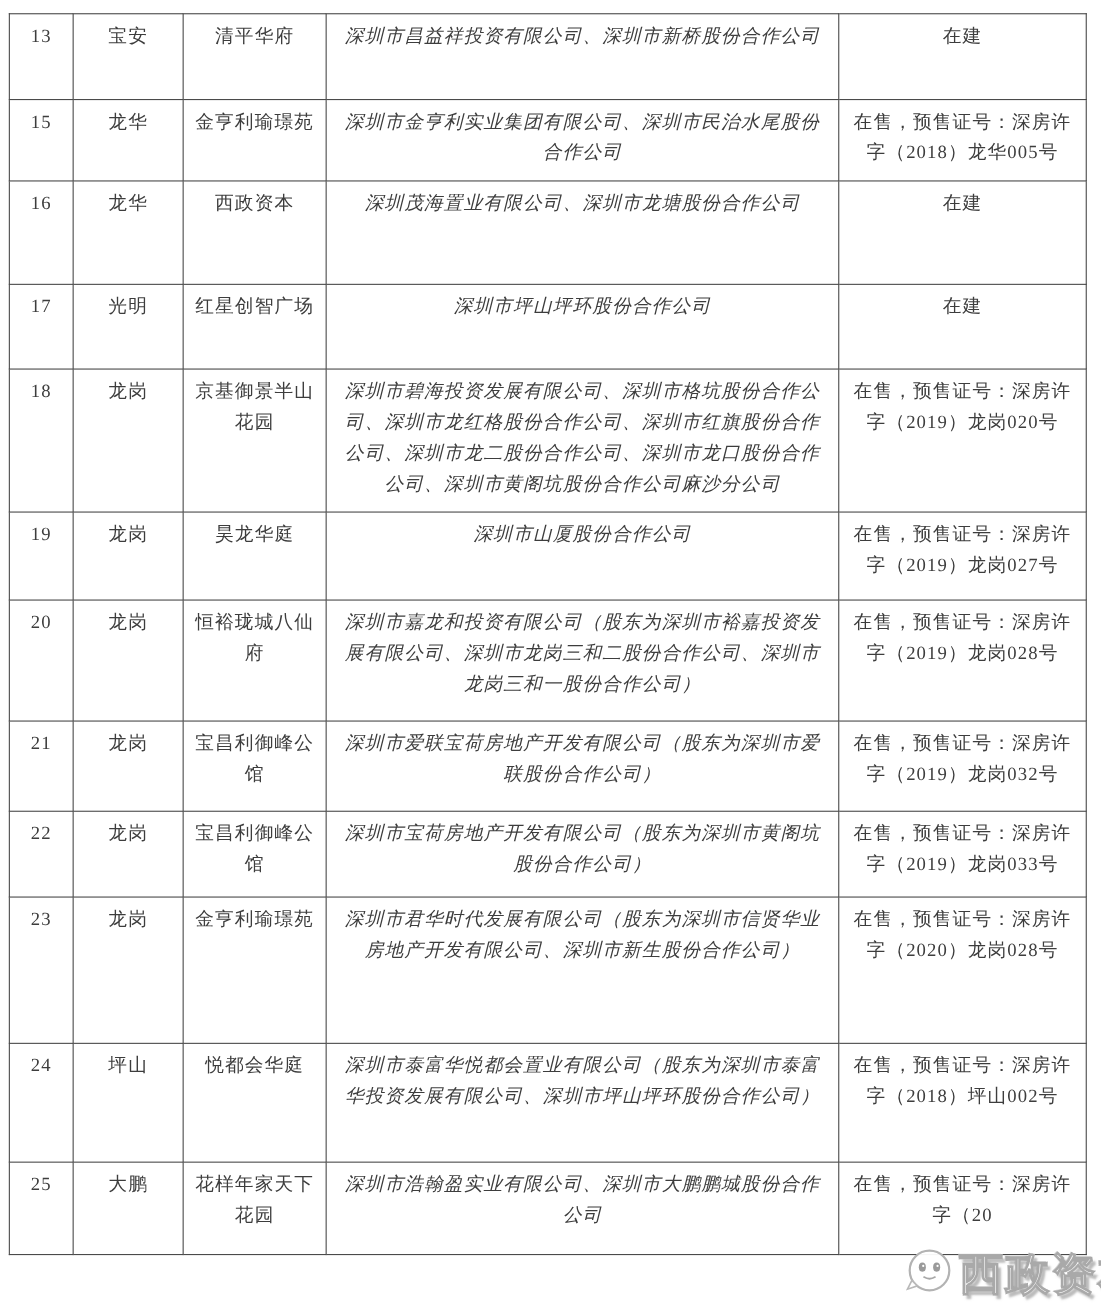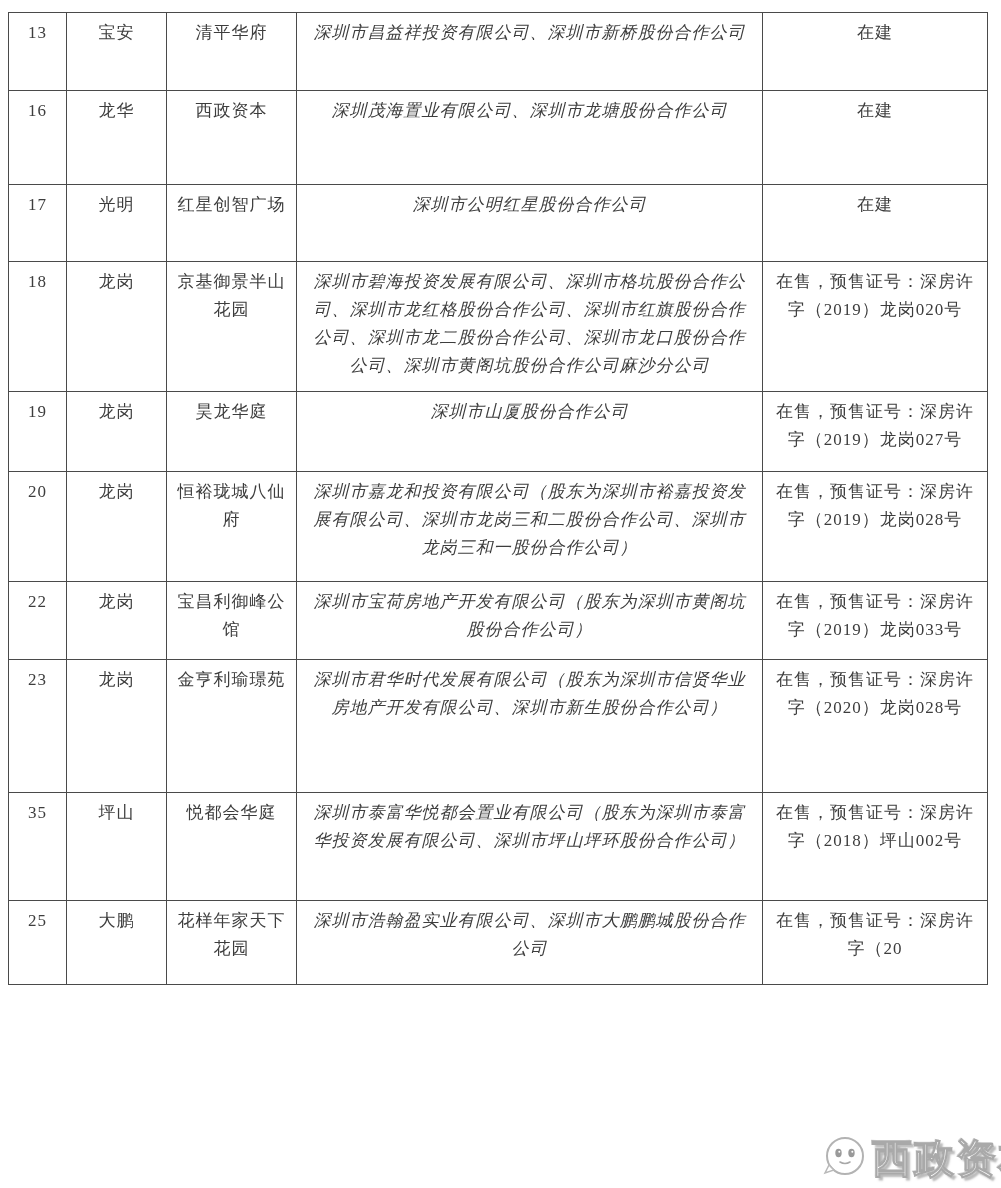--- a/index.html
+++ b/index.html
@@ -89,32 +89,39 @@
       <col style="width:225px">
     </colgroup>
     <tbody>
       <tr style="height:78px">
         <td class="c-no">13</td>
         <td class="c-district">宝安</td>
         <td class="c-project">清平华府</td>
         <td class="c-companies">深圳市昌益祥投资有限公司、深圳市新桥股份合作公司</td>
         <td class="c-status">在建</td>
       </tr>
+      <tr style="height:74px">
+        <td class="c-no">15</td>
+        <td class="c-district">龙华</td>
+        <td class="c-project">金亨利瑜璟苑</td>
+        <td class="c-companies">深圳市金亨利实业集团有限公司、深圳市民治水尾股份合作公司</td>
+        <td class="c-status">在售，预售证号：深房许字（2018）龙华005号</td>
+      </tr>
       <tr style="height:94px">
         <td class="c-no">16</td>
         <td class="c-district">龙华</td>
         <td class="c-project">西政资本</td>
         <td class="c-companies">深圳茂海置业有限公司、深圳市龙塘股份合作公司</td>
         <td class="c-status">在建</td>
       </tr>
       <tr style="height:77px">
         <td class="c-no">17</td>
         <td class="c-district">光明</td>
         <td class="c-project">红星创智广场</td>
-        <td class="c-companies">深圳市公明红星股份合作公司</td>
+        <td class="c-companies">深圳市坪山坪环股份合作公司</td>
         <td class="c-status">在建</td>
       </tr>
       <tr style="height:130px">
         <td class="c-no">18</td>
         <td class="c-district">龙岗</td>
         <td class="c-project">京基御景半山花园</td>
         <td class="c-companies">深圳市碧海投资发展有限公司、深圳市格坑股份合作公司、深圳市龙红格股份合作公司、深圳市红旗股份合作公司、深圳市龙二股份合作公司、深圳市龙口股份合作公司、深圳市黄阁坑股份合作公司麻沙分公司</td>
         <td class="c-status">在售，预售证号：深房许字（2019）龙岗020号</td>
       </tr>
       <tr style="height:80px">
@@ -124,36 +131,43 @@
         <td class="c-companies">深圳市山厦股份合作公司</td>
         <td class="c-status">在售，预售证号：深房许字（2019）龙岗027号</td>
       </tr>
       <tr style="height:110px">
         <td class="c-no">20</td>
         <td class="c-district">龙岗</td>
         <td class="c-project">恒裕珑城八仙府</td>
         <td class="c-companies">深圳市嘉龙和投资有限公司（股东为深圳市裕嘉投资发展有限公司、深圳市龙岗三和二股份合作公司、深圳市龙岗三和一股份合作公司）</td>
         <td class="c-status">在售，预售证号：深房许字（2019）龙岗028号</td>
       </tr>
+      <tr style="height:82px">
+        <td class="c-no">21</td>
+        <td class="c-district">龙岗</td>
+        <td class="c-project">宝昌利御峰公馆</td>
+        <td class="c-companies">深圳市爱联宝荷房地产开发有限公司（股东为深圳市爱联股份合作公司）</td>
+        <td class="c-status">在售，预售证号：深房许字（2019）龙岗032号</td>
+      </tr>
       <tr style="height:78px">
         <td class="c-no">22</td>
         <td class="c-district">龙岗</td>
         <td class="c-project">宝昌利御峰公馆</td>
         <td class="c-companies">深圳市宝荷房地产开发有限公司（股东为深圳市黄阁坑股份合作公司）</td>
         <td class="c-status">在售，预售证号：深房许字（2019）龙岗033号</td>
       </tr>
       <tr style="height:133px">
         <td class="c-no">23</td>
         <td class="c-district">龙岗</td>
         <td class="c-project">金亨利瑜璟苑</td>
         <td class="c-companies">深圳市君华时代发展有限公司（股东为深圳市信贤华业房地产开发有限公司、深圳市新生股份合作公司）</td>
         <td class="c-status">在售，预售证号：深房许字（2020）龙岗028号</td>
       </tr>
       <tr style="height:108px">
-        <td class="c-no">35</td>
+        <td class="c-no">24</td>
         <td class="c-district">坪山</td>
         <td class="c-project">悦都会华庭</td>
         <td class="c-companies">深圳市泰富华悦都会置业有限公司（股东为深圳市泰富华投资发展有限公司、深圳市坪山坪环股份合作公司）</td>
         <td class="c-status">在售，预售证号：深房许字（2018）坪山002号</td>
       </tr>
       <tr style="height:84px">
         <td class="c-no">25</td>
         <td class="c-district">大鹏</td>
         <td class="c-project">花样年家天下花园</td>
         <td class="c-companies">深圳市浩翰盈实业有限公司、深圳市大鹏鹏城股份合作公司</td>

